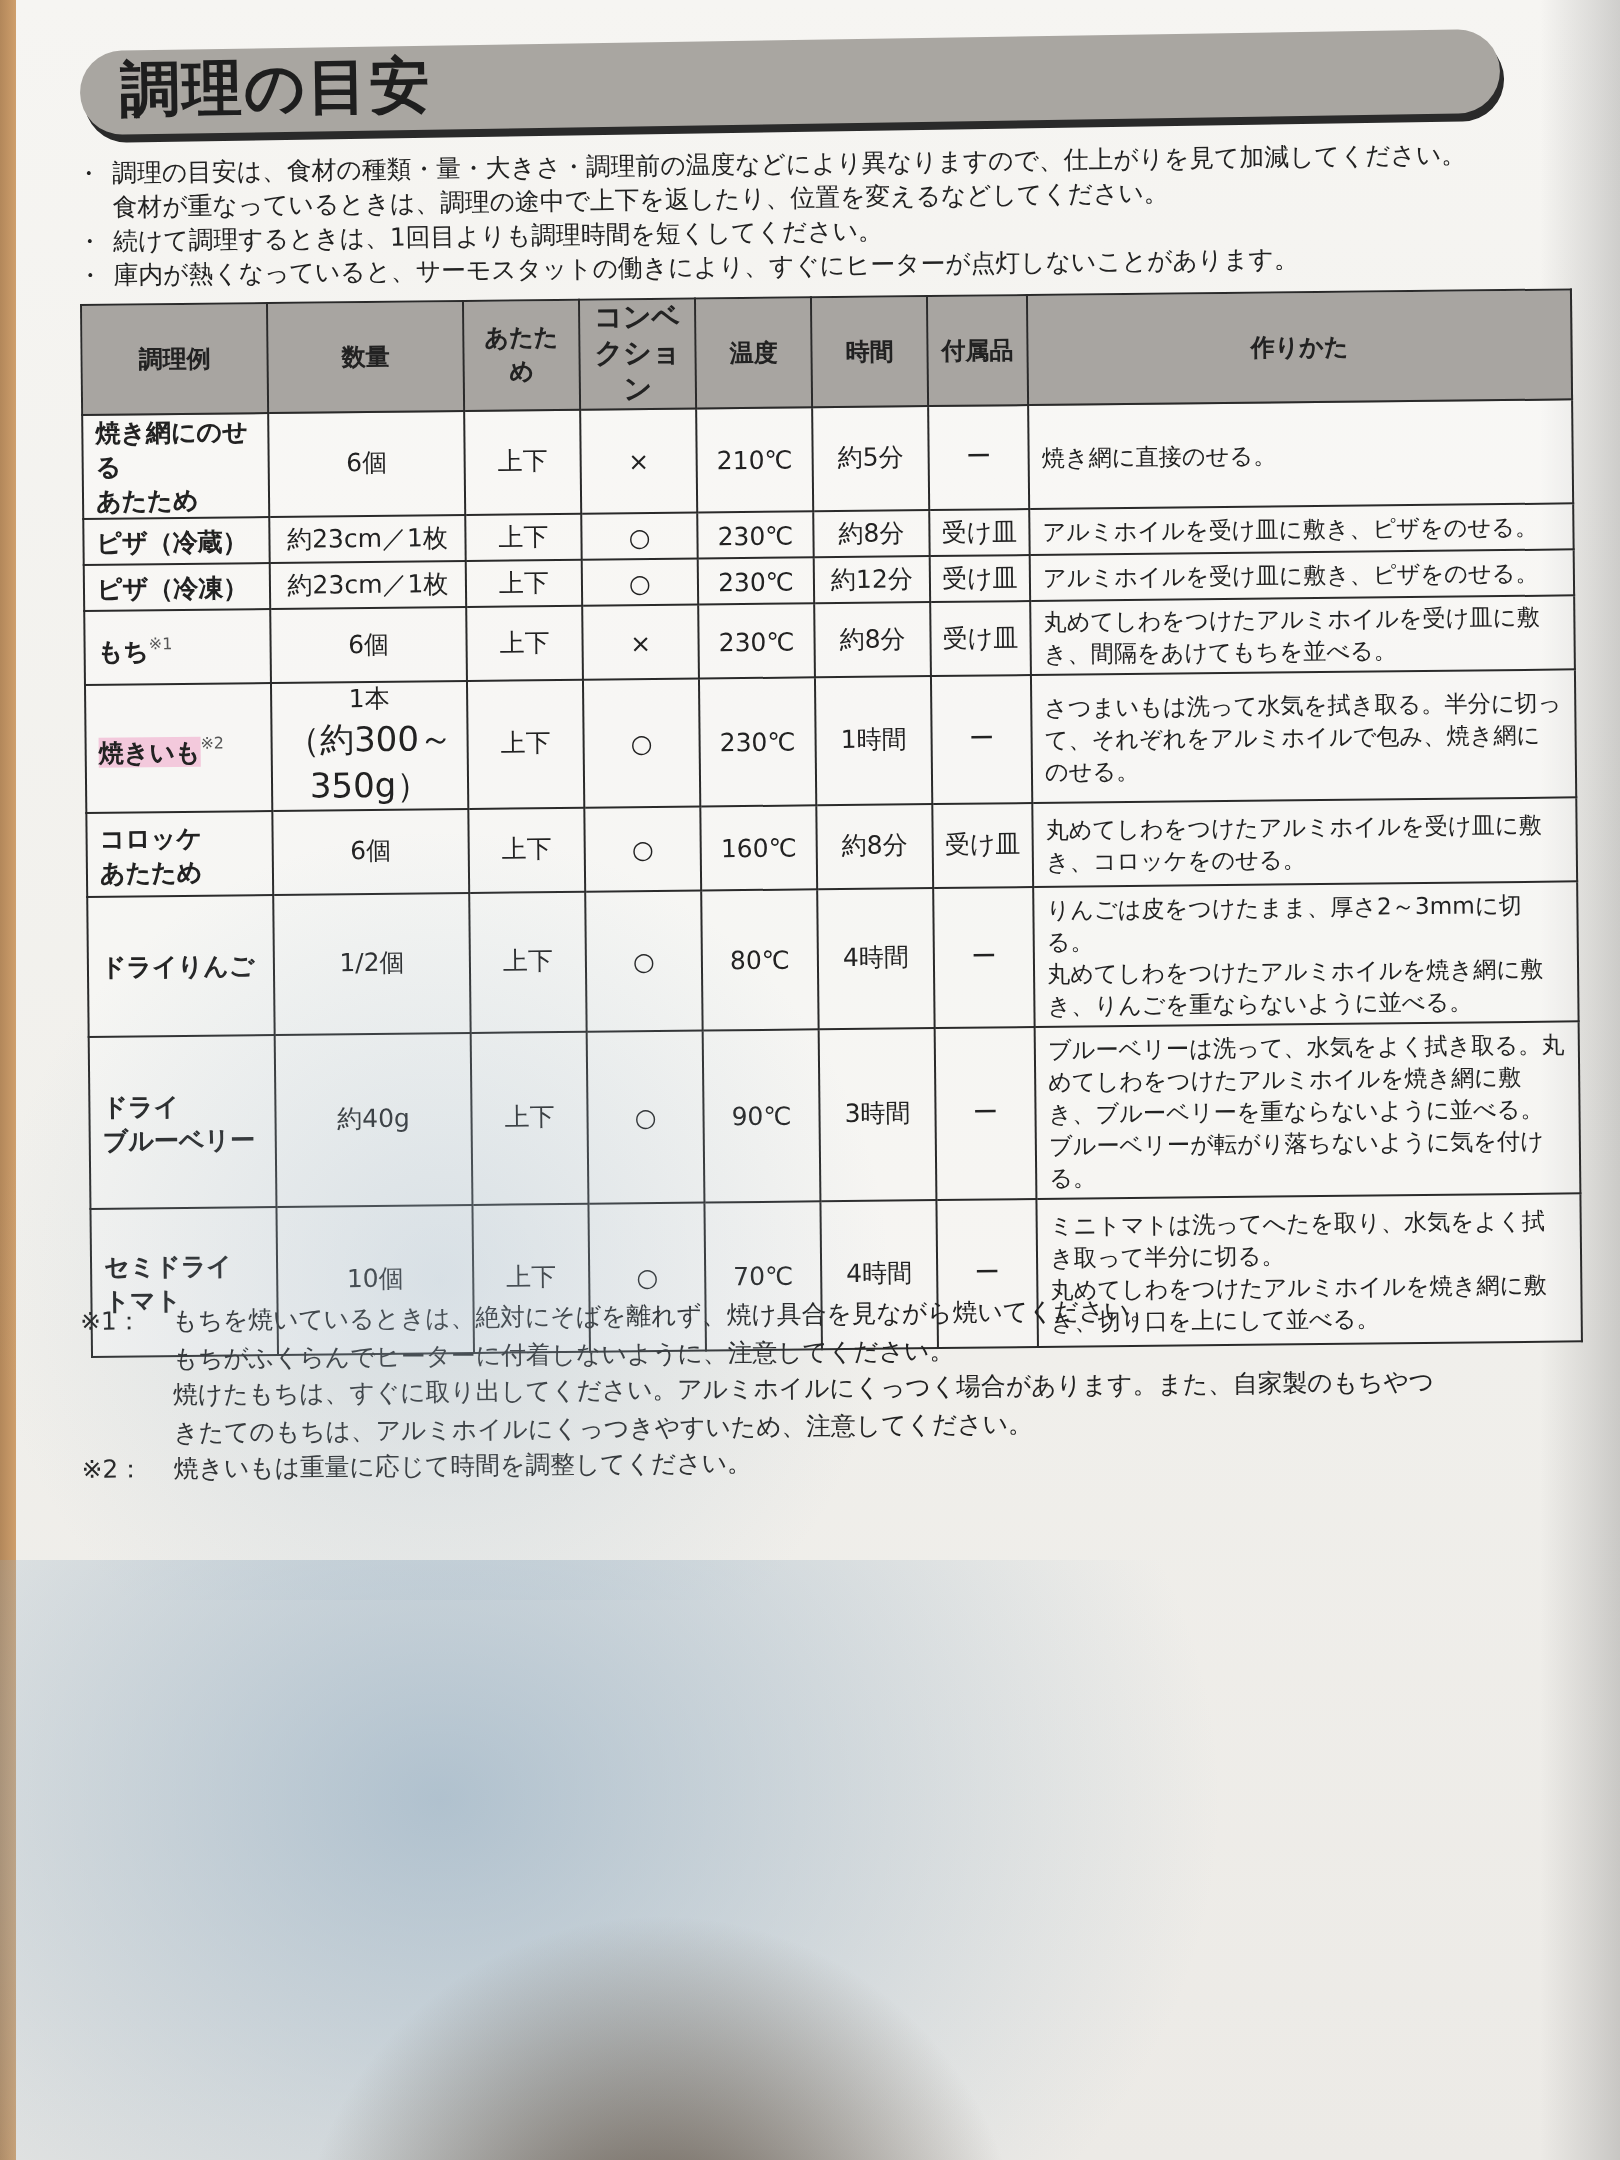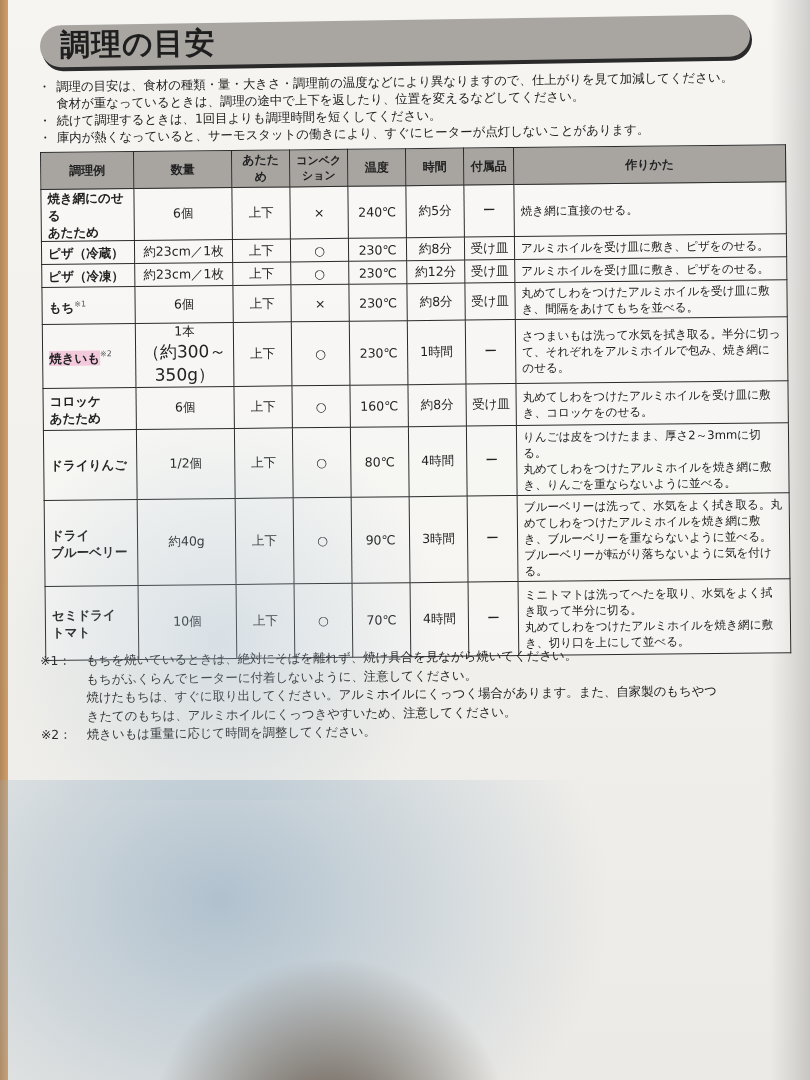--- a/index.html
+++ b/index.html
@@ -92,34 +92,34 @@
       <col style="width:58px">
         <col style="width:58px">
         <col style="width:50px">
         <col style="width:272px">
     </colgroup>
     <thead>
       <tr id="hdr">
           <th>調理例</th>
           <th>数量</th>
           <th>あたため</th>
-          <th style="font-size: 11px;">コンベクション</th>
+          <th style="font-size: 14px;">コンベクション</th>
           <th>温度</th>
           <th>時間</th>
           <th>付属品</th>
           <th>作りかた</th>
         </tr>
     </thead>
     <tbody id="tbody">
         <tr style="height: 46px;">
           <td class="name"><span>焼き網にのせる</span><br><span>あたため</span></td>
           <td class="c"><span>6個</span></td>
           <td class="c">上下</td>
           <td class="c">×</td>
-          <td class="c">240℃</td>
+          <td class="c">210℃</td>
           <td class="c">約5分</td>
           <td class="c">ー</td>
           <td class="how" style="white-space: pre-line;">焼き網に直接のせる。</td>
         </tr>
         <tr style="height: 23px;">
           <td class="name"><span>ピザ（冷蔵）</span></td>
           <td class="c"><span>約23cm／1枚</span></td>
           <td class="c">上下</td>
           <td class="c">○</td>
           <td class="c">230℃</td>

